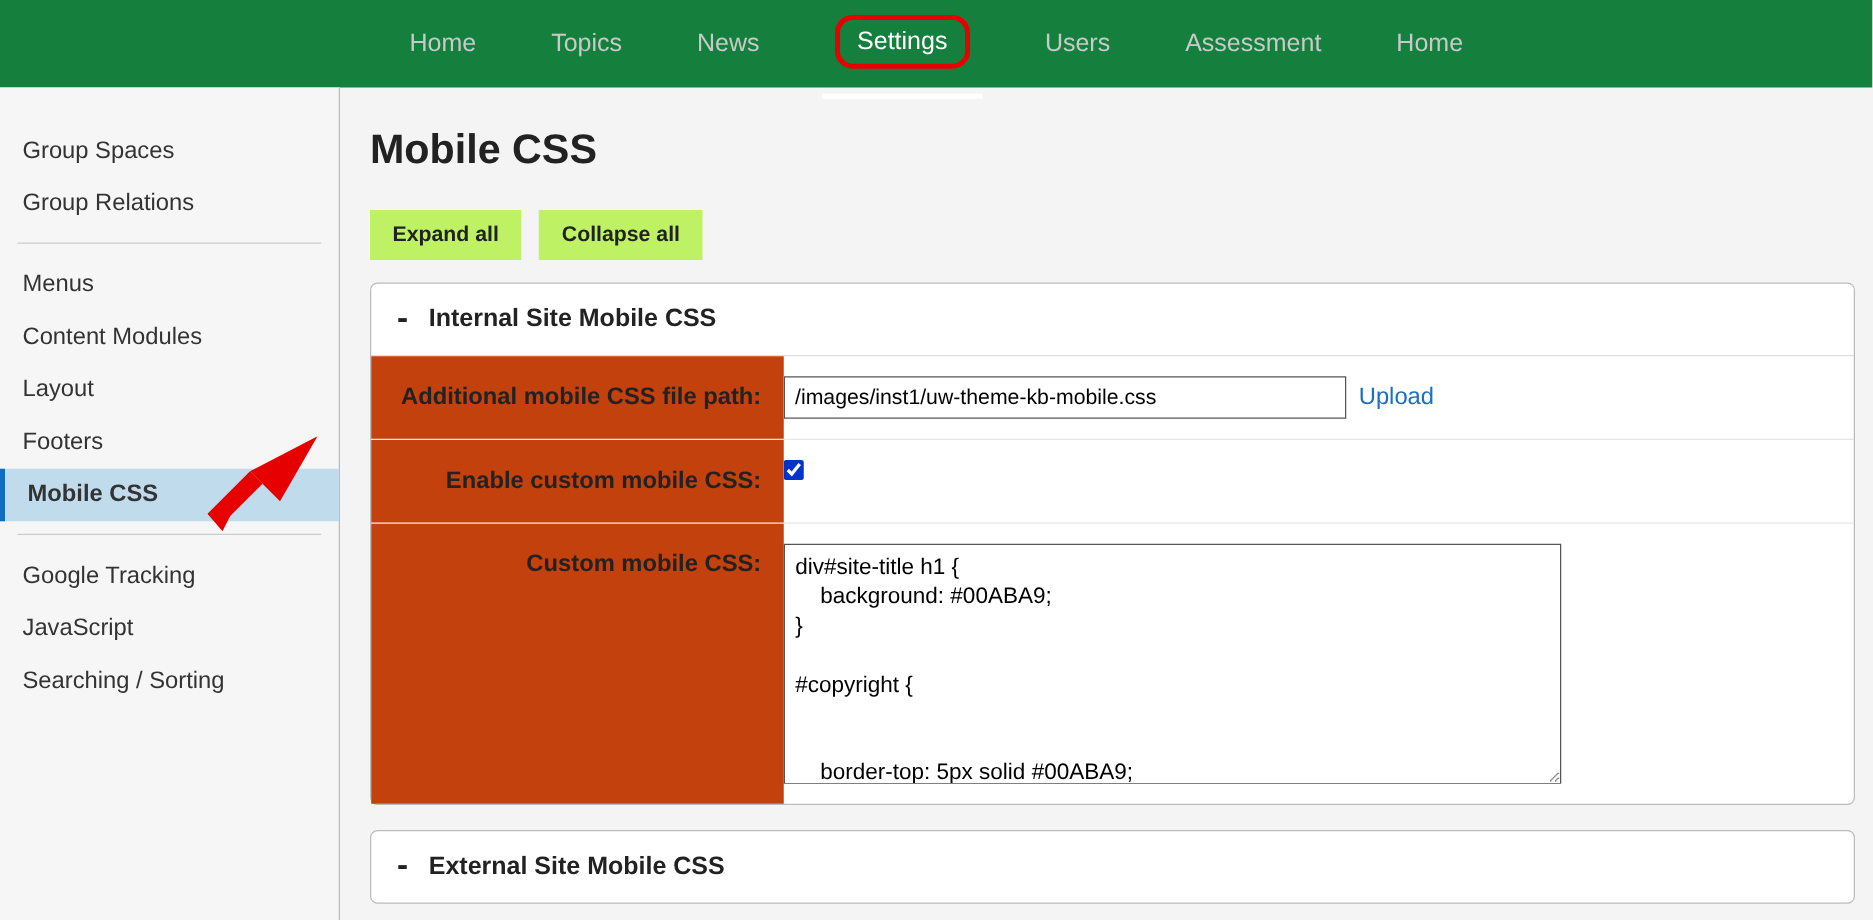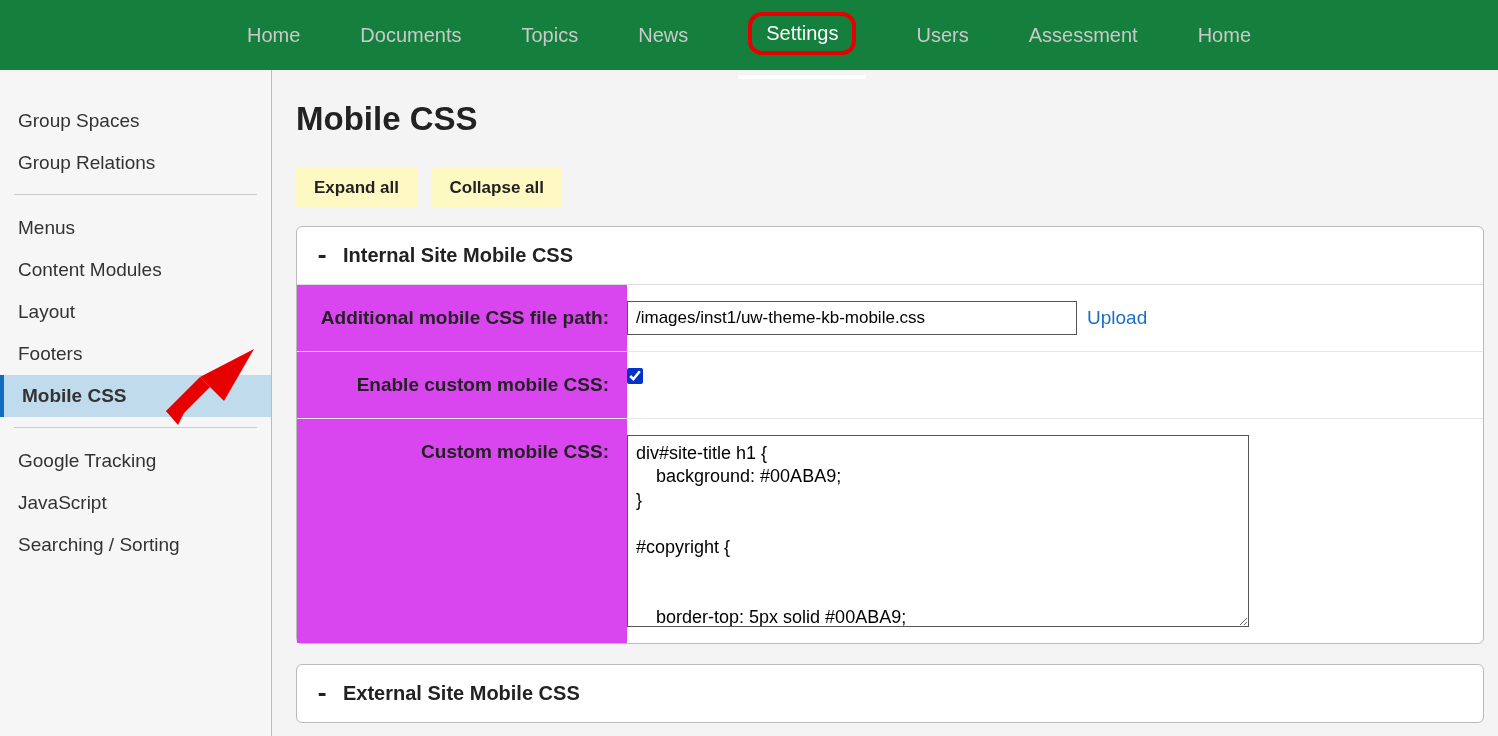--- a/index.html
+++ b/index.html
@@ -82,21 +82,21 @@
     flex: 1;
     padding: 30px 0 30px 24px;
   }
   h1.page-title {
     font-size: 33px;
     font-weight: bold;
     margin-bottom: 30px;
   }
   .btn-row { margin-bottom: 18px; }
   .btn {
-    background: #fef9c3;
+    background: #bef264;
     border: none;
     padding: 10px 18px;
     font-size: 17px;
     font-weight: bold;
     color: #222;
     cursor: pointer;
     margin-right: 10px;
   }
 
   .panel {
@@ -126,21 +126,21 @@
   }
 
   .form-row {
     display: flex;
     align-items: flex-start;
     border-bottom: 1px solid #e6e6e6;
   }
   .form-row:last-child { border-bottom: none; }
   .form-label {
     width: 330px;
-    background: #d946ef;
+    background: #c2410c;
     font-size: 19px;
     font-weight: bold;
     padding: 22px 18px;
     text-align: right;
     align-self: stretch;
   }
   .form-val {
     flex: 1;
     padding: 16px 0;
     display: flex;
@@ -165,21 +165,20 @@
     resize: both;
     overflow-y: scroll;
     line-height: 1.3;
   }
 </style>
 </head>
 <body>
 
 <div class="topnav">
   <div class="nav-item">Home</div>
-  <div class="nav-item">Documents</div>
   <div class="nav-item">Topics</div>
   <div class="nav-item">News</div>
   <div class="nav-item active">
     <span class="settings-highlight">Settings</span>
   </div>
   <div class="nav-item">Users</div>
   <div class="nav-item">Assessment</div>
   <div class="nav-item">Home</div>
 </div>
 

